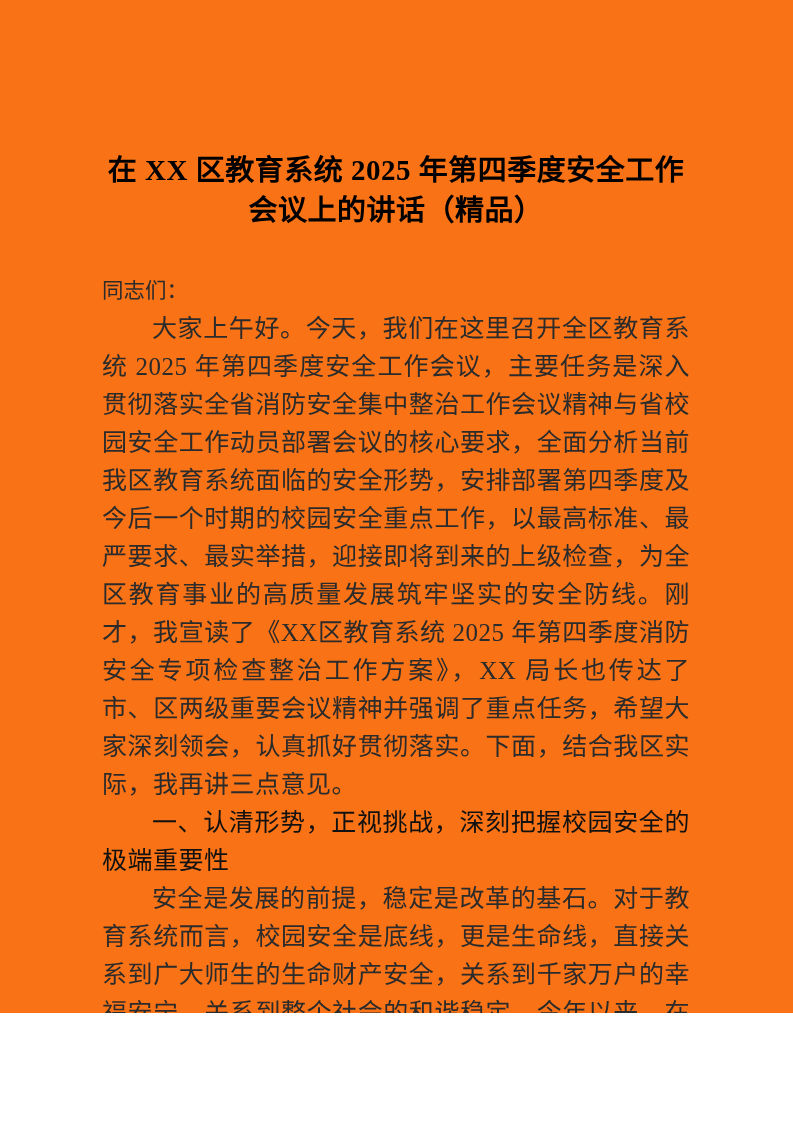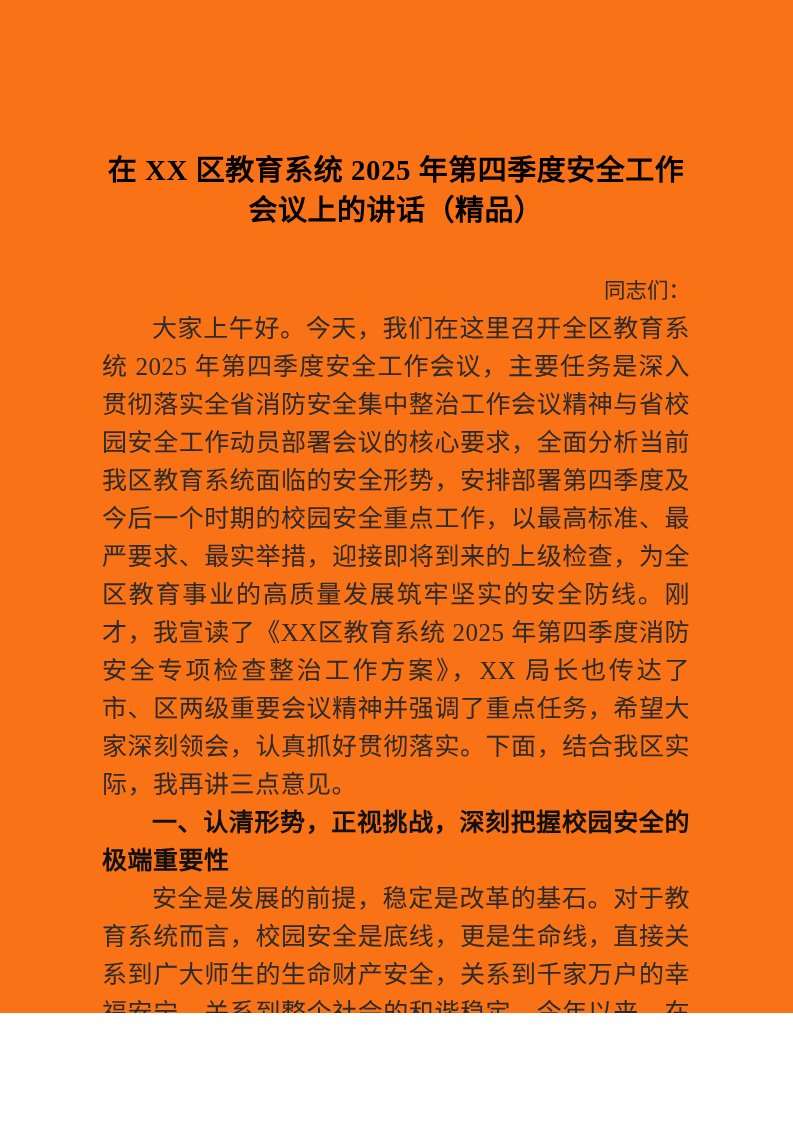--- a/index.html
+++ b/index.html
@@ -29,36 +29,36 @@
     line-height: 40px;
     text-align: center;
     color: #000000;
     letter-spacing: 0.5px;
   }
 
   .salutation {
     margin: 0;
     font-size: 21.5px;
     line-height: 38px;
-    text-align: right;
+    text-align: left;
     color: #2b2b2b;
   }
 
   .para {
     margin: 0;
     font-size: 25px;
     line-height: 38px;
     text-align: justify;
     text-indent: 2em;
     color: #2b2b2b;
     letter-spacing: 0.5px;
   }
 
   .para.heading {
-    font-weight: 700;
+    font-weight: 400;
     color: #111111;
   }
 </style>
 </head>
 <body>
 
 <div class="page">
 
   <h1 class="doc-title">在 XX 区教育系统 2025 年第四季度安全工作会议上的讲话（精品）</h1>
 

